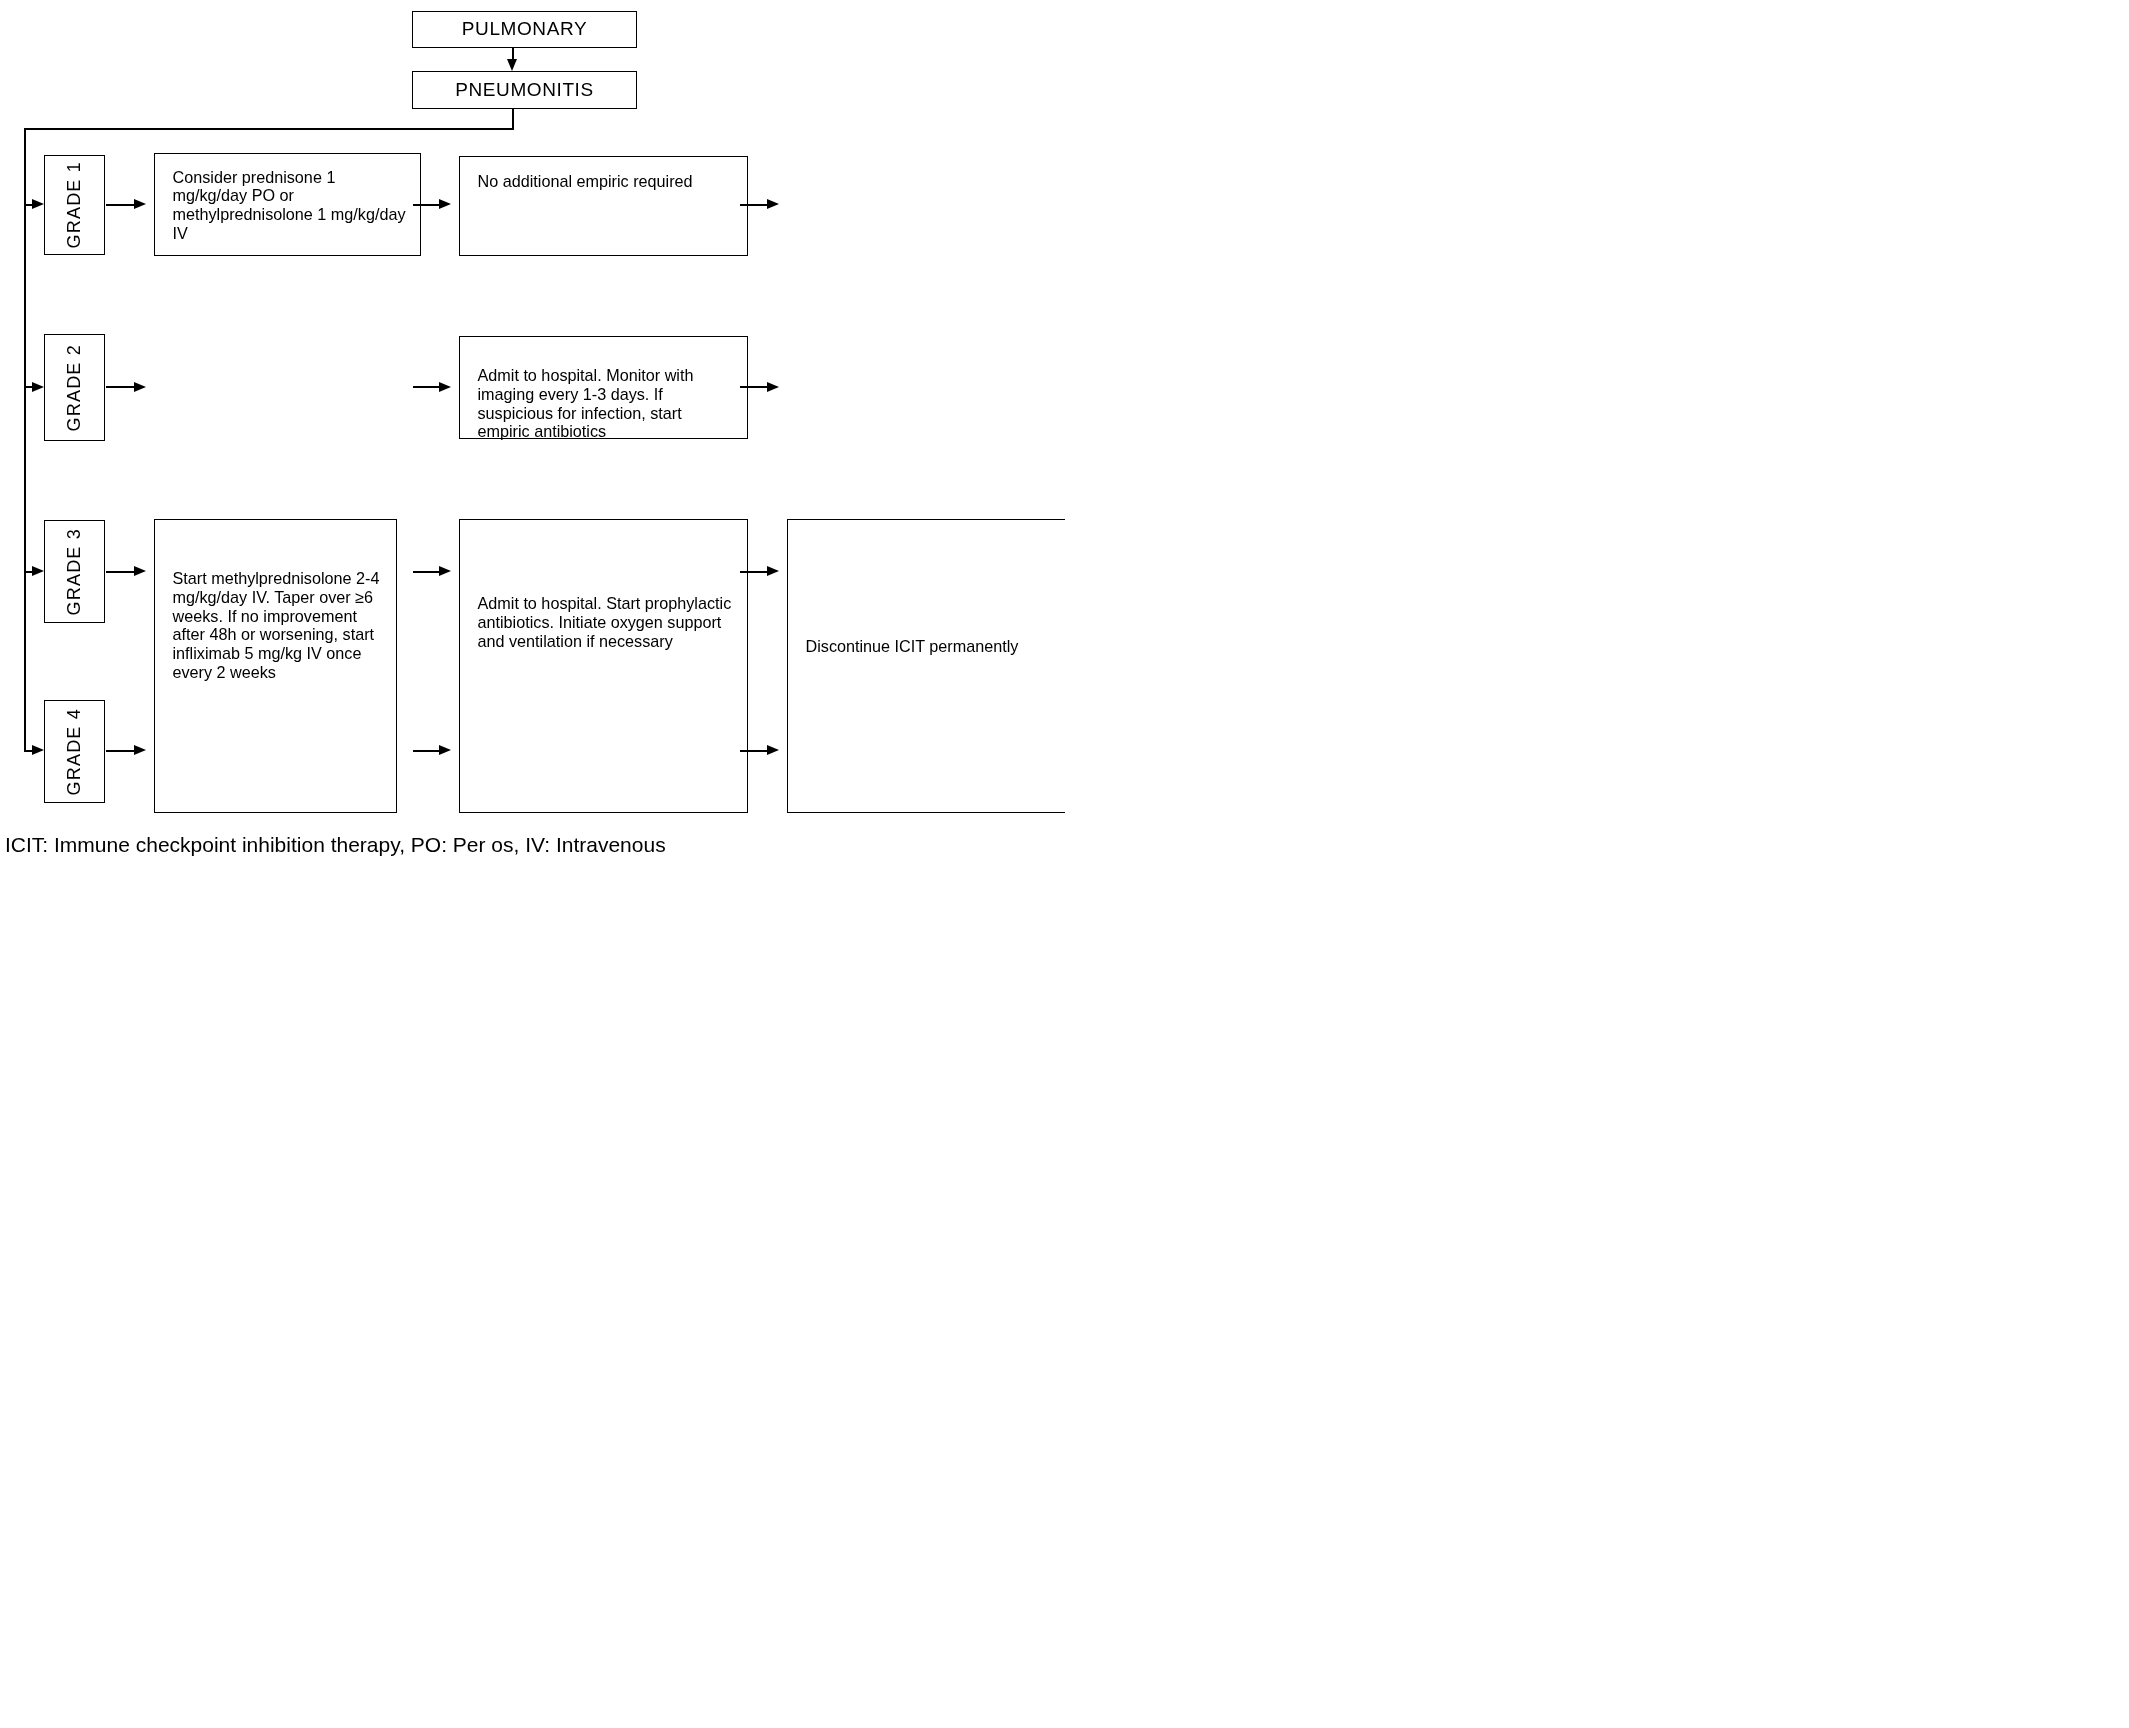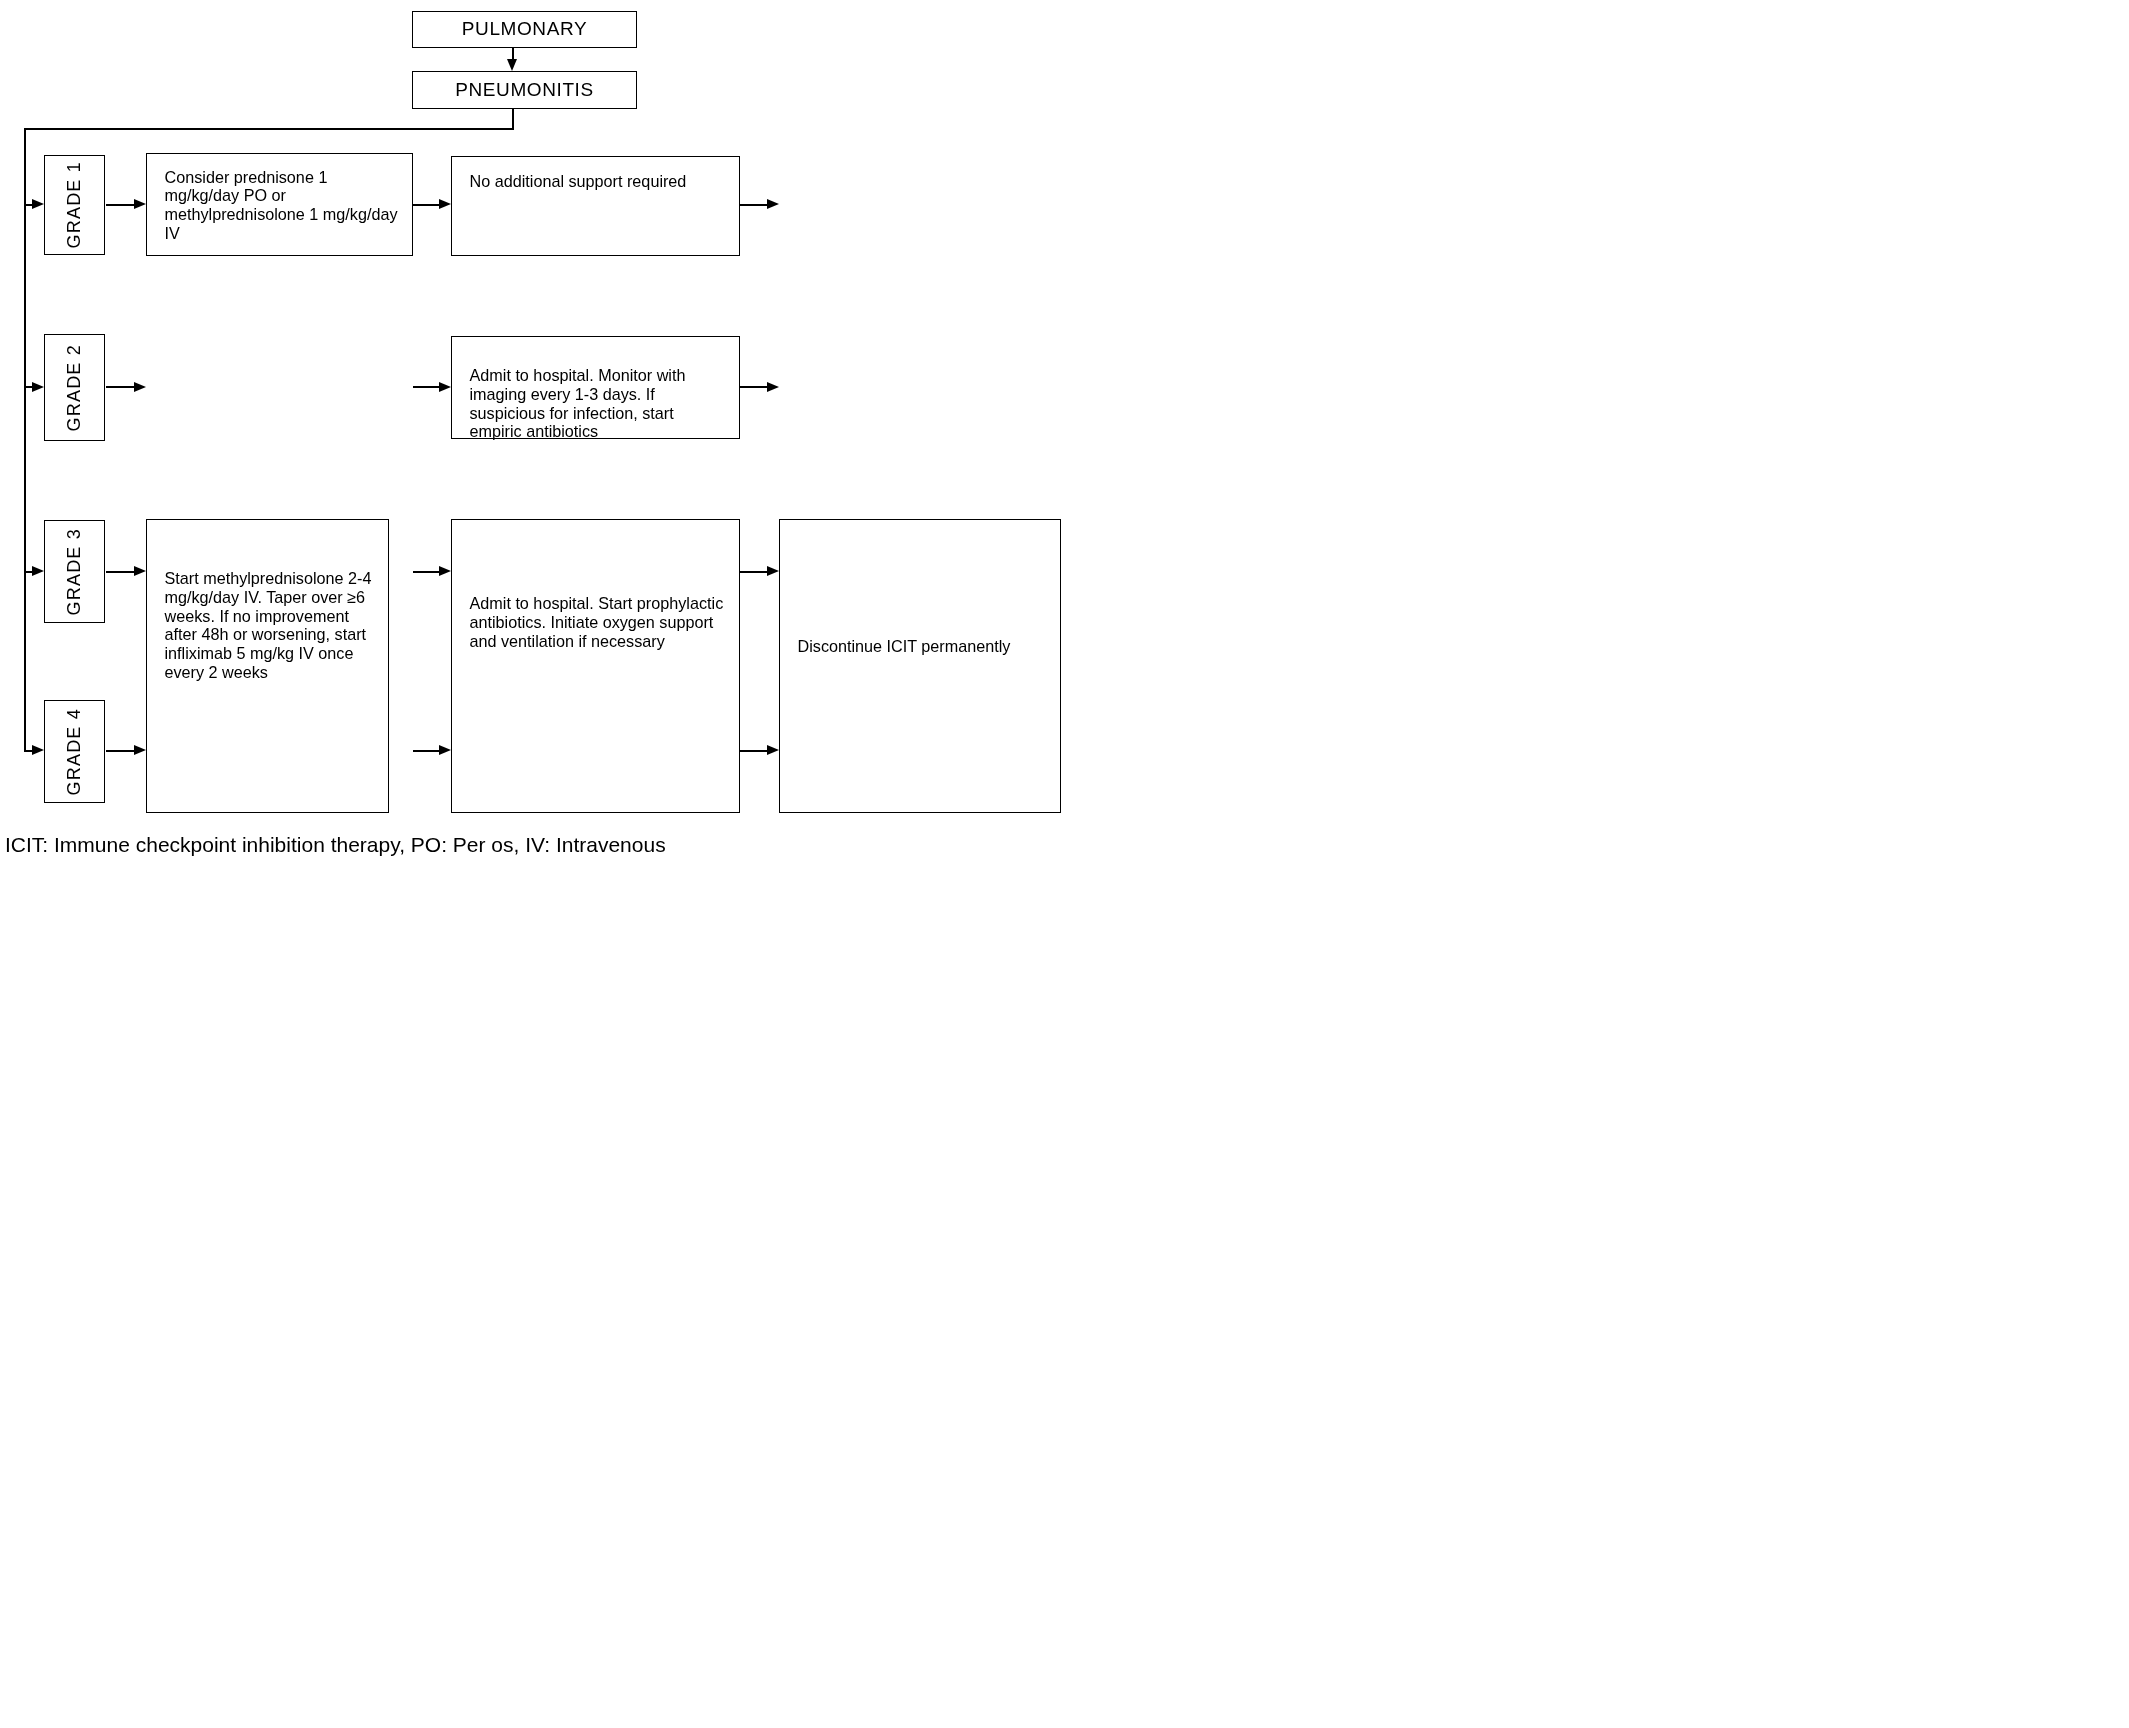--- a/index.html
+++ b/index.html
@@ -35,20 +35,21 @@
     transform:rotate(180deg);
     font-size:18px;
     letter-spacing:1.2px;
     white-space:nowrap;
   }
   .cell{
     font-size:16.2px;
     line-height:1.16;
     padding-left:17.5px;
     padding-right:10px;
+    margin-left:8px;
   }
   .shaft-h{position:absolute;height:1.9px;background:#000;}
   .shaft-v{position:absolute;width:1.9px;background:#000;}
   .head-right{
     position:absolute;width:0;height:0;
     border-top:5.6px solid transparent;
     border-bottom:5.6px solid transparent;
     border-left:12.5px solid #000;
   }
   .head-down{
@@ -92,21 +93,21 @@
     <span class="gradelabel">GRADE 3</span>
   </div>
   <div class="box gradebox" style="left:44px;top:700px;width:61px;height:103px;">
     <span class="gradelabel">GRADE 4</span>
   </div>
 
   <div class="box cell" style="left:146px;top:153px;width:267px;height:103px;padding-top:13.7px;">
     <span>Consider prednisone 1 mg/kg/day PO or methylprednisolone 1 mg/kg/day IV</span>
   </div>
   <div class="box cell" style="left:451px;top:156px;width:289px;height:100px;padding-top:15px;">
-    <span>No additional support required</span>
+    <span>No additional empiric required</span>
   </div>
 
   <div class="box cell" style="left:451px;top:336px;width:289px;height:103px;padding-top:29px;">
     <span>Admit to hospital. Monitor with imaging every 1-3 days. If suspicious for infection, start empiric antibiotics</span>
   </div>
 
   <div class="box cell" style="left:146px;top:519px;width:243px;height:294px;padding-top:49px;">
     <span>Start methylprednisolone 2-4 mg/kg/day IV. Taper over ≥6 weeks. If no improvement after 48h or worsening, start infliximab 5 mg/kg IV once every 2 weeks</span>
   </div>
   <div class="box cell" style="left:779px;top:519px;width:282px;height:294px;padding-top:117px;">

